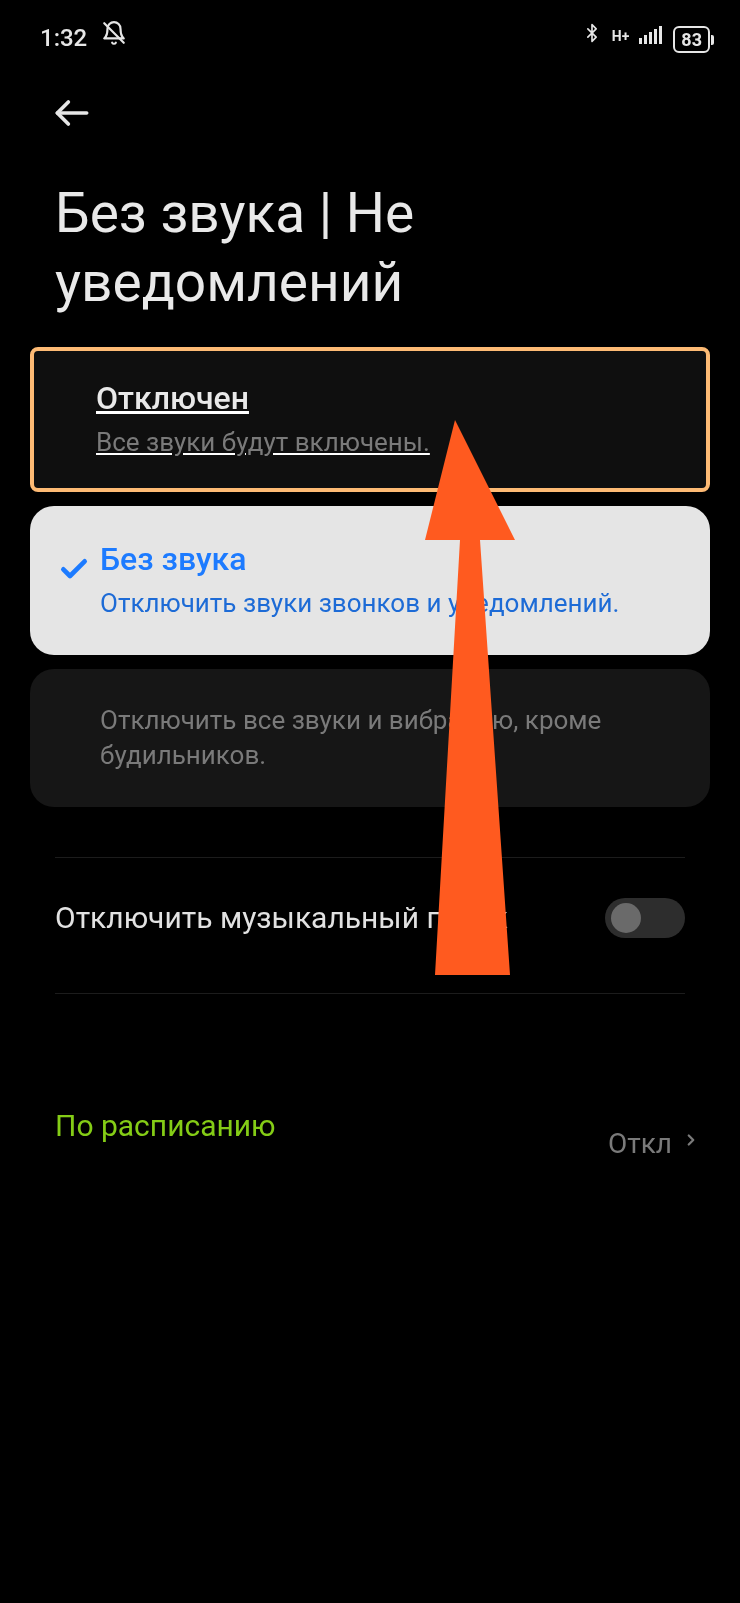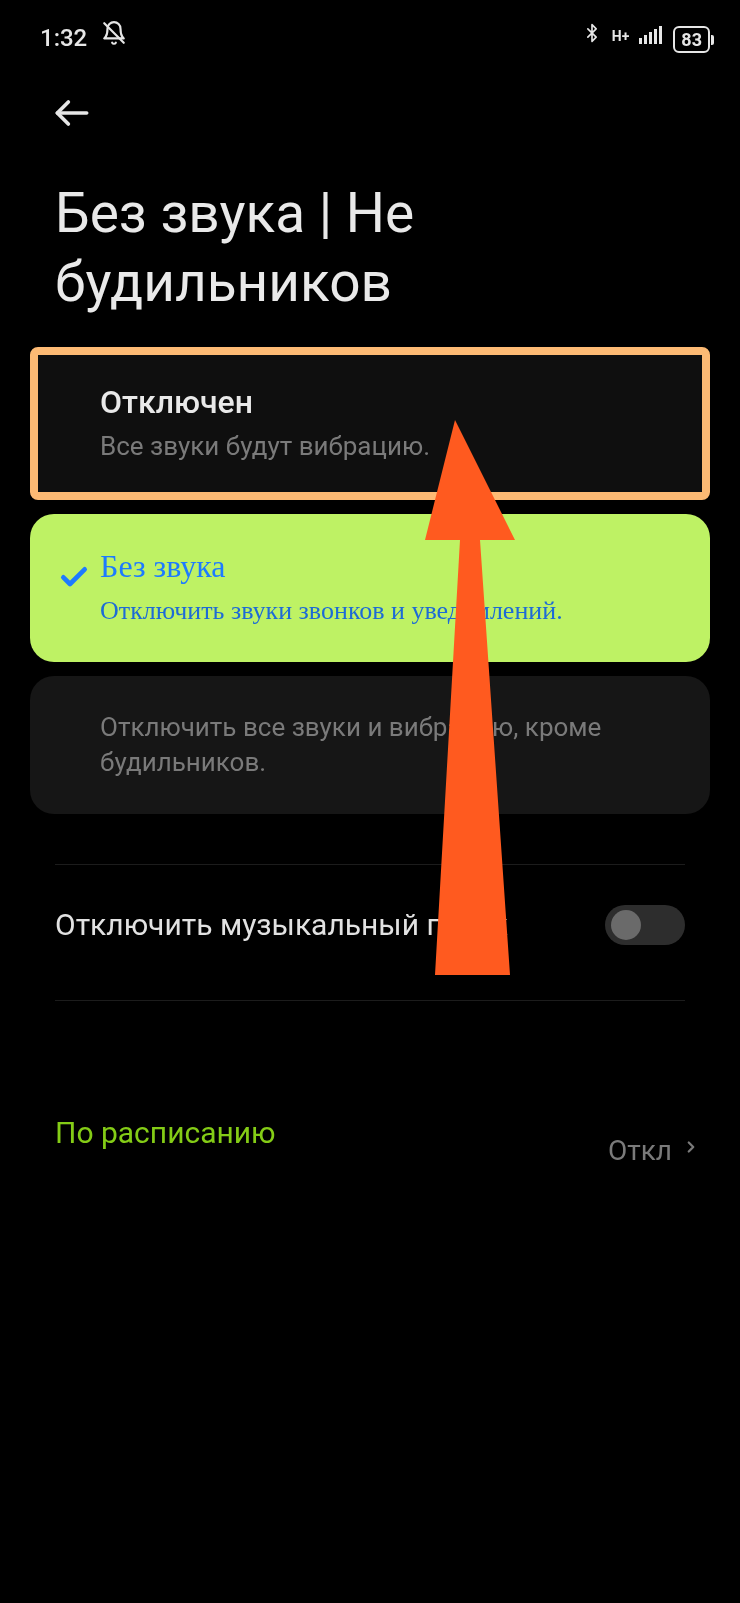--- a/index.html
+++ b/index.html
@@ -64,28 +64,28 @@
   .options { padding: 0 30px; }
 
   .option {
     background: #161616;
     border-radius: 24px;
     padding: 34px 30px 34px 70px;
     margin-bottom: 14px;
     position: relative;
   }
   .option.highlighted {
-    border: 8px solid #fdba74;
+    border: 4px solid #fdba74;
     border-radius: 8px;
     background: #0f0f0f;
     padding: 28px 30px 28px 62px;
+    text-decoration: underline;
   }
   .option.selected {
-    background: #bef264;
-    font-family: Liberation Serif, serif;
+    background: #e5e5e5;
   }
   .option-title {
     font-size: 32px;
     font-weight: 500;
     color: #e9e9e9;
     margin-bottom: 8px;
   }
   .option-sub {
     font-size: 26px;
     color: #7a7a7a;
@@ -207,27 +207,27 @@
 
 <div class="back-row">
   <span>
     <svg width="44" height="44" viewBox="0 0 24 24" fill="none" stroke="#e6e6e6" stroke-width="2" stroke-linecap="round" stroke-linejoin="round">
       <line x1="20" y1="12" x2="4" y2="12"></line>
       <polyline points="10 18 4 12 10 6"></polyline>
     </svg>
   </span>
 </div>
 
-<h1 class="page-title">Без звука | Не будильников</h1>
+<h1 class="page-title">Без звука | Не уведомлений</h1>
 
 <div class="options">
 
   <div class="option highlighted">
     <div class="option-title">Отключен</div>
-    <div class="option-sub">Все звуки будут вибрацию.</div>
+    <div class="option-sub">Все звуки будут включены.</div>
   </div>
 
   <div class="option selected">
     <span class="check-mark">
       <svg width="32" height="32" viewBox="0 0 24 24" fill="none" stroke="#1d7bff" stroke-width="3.5" stroke-linecap="round" stroke-linejoin="round">
         <polyline points="4 13 9 18 20 7"></polyline>
       </svg>
     </span>
     <div class="option-title">Без звука</div>
     <div class="option-sub">Отключить звуки звонков и уведомлений.</div>

